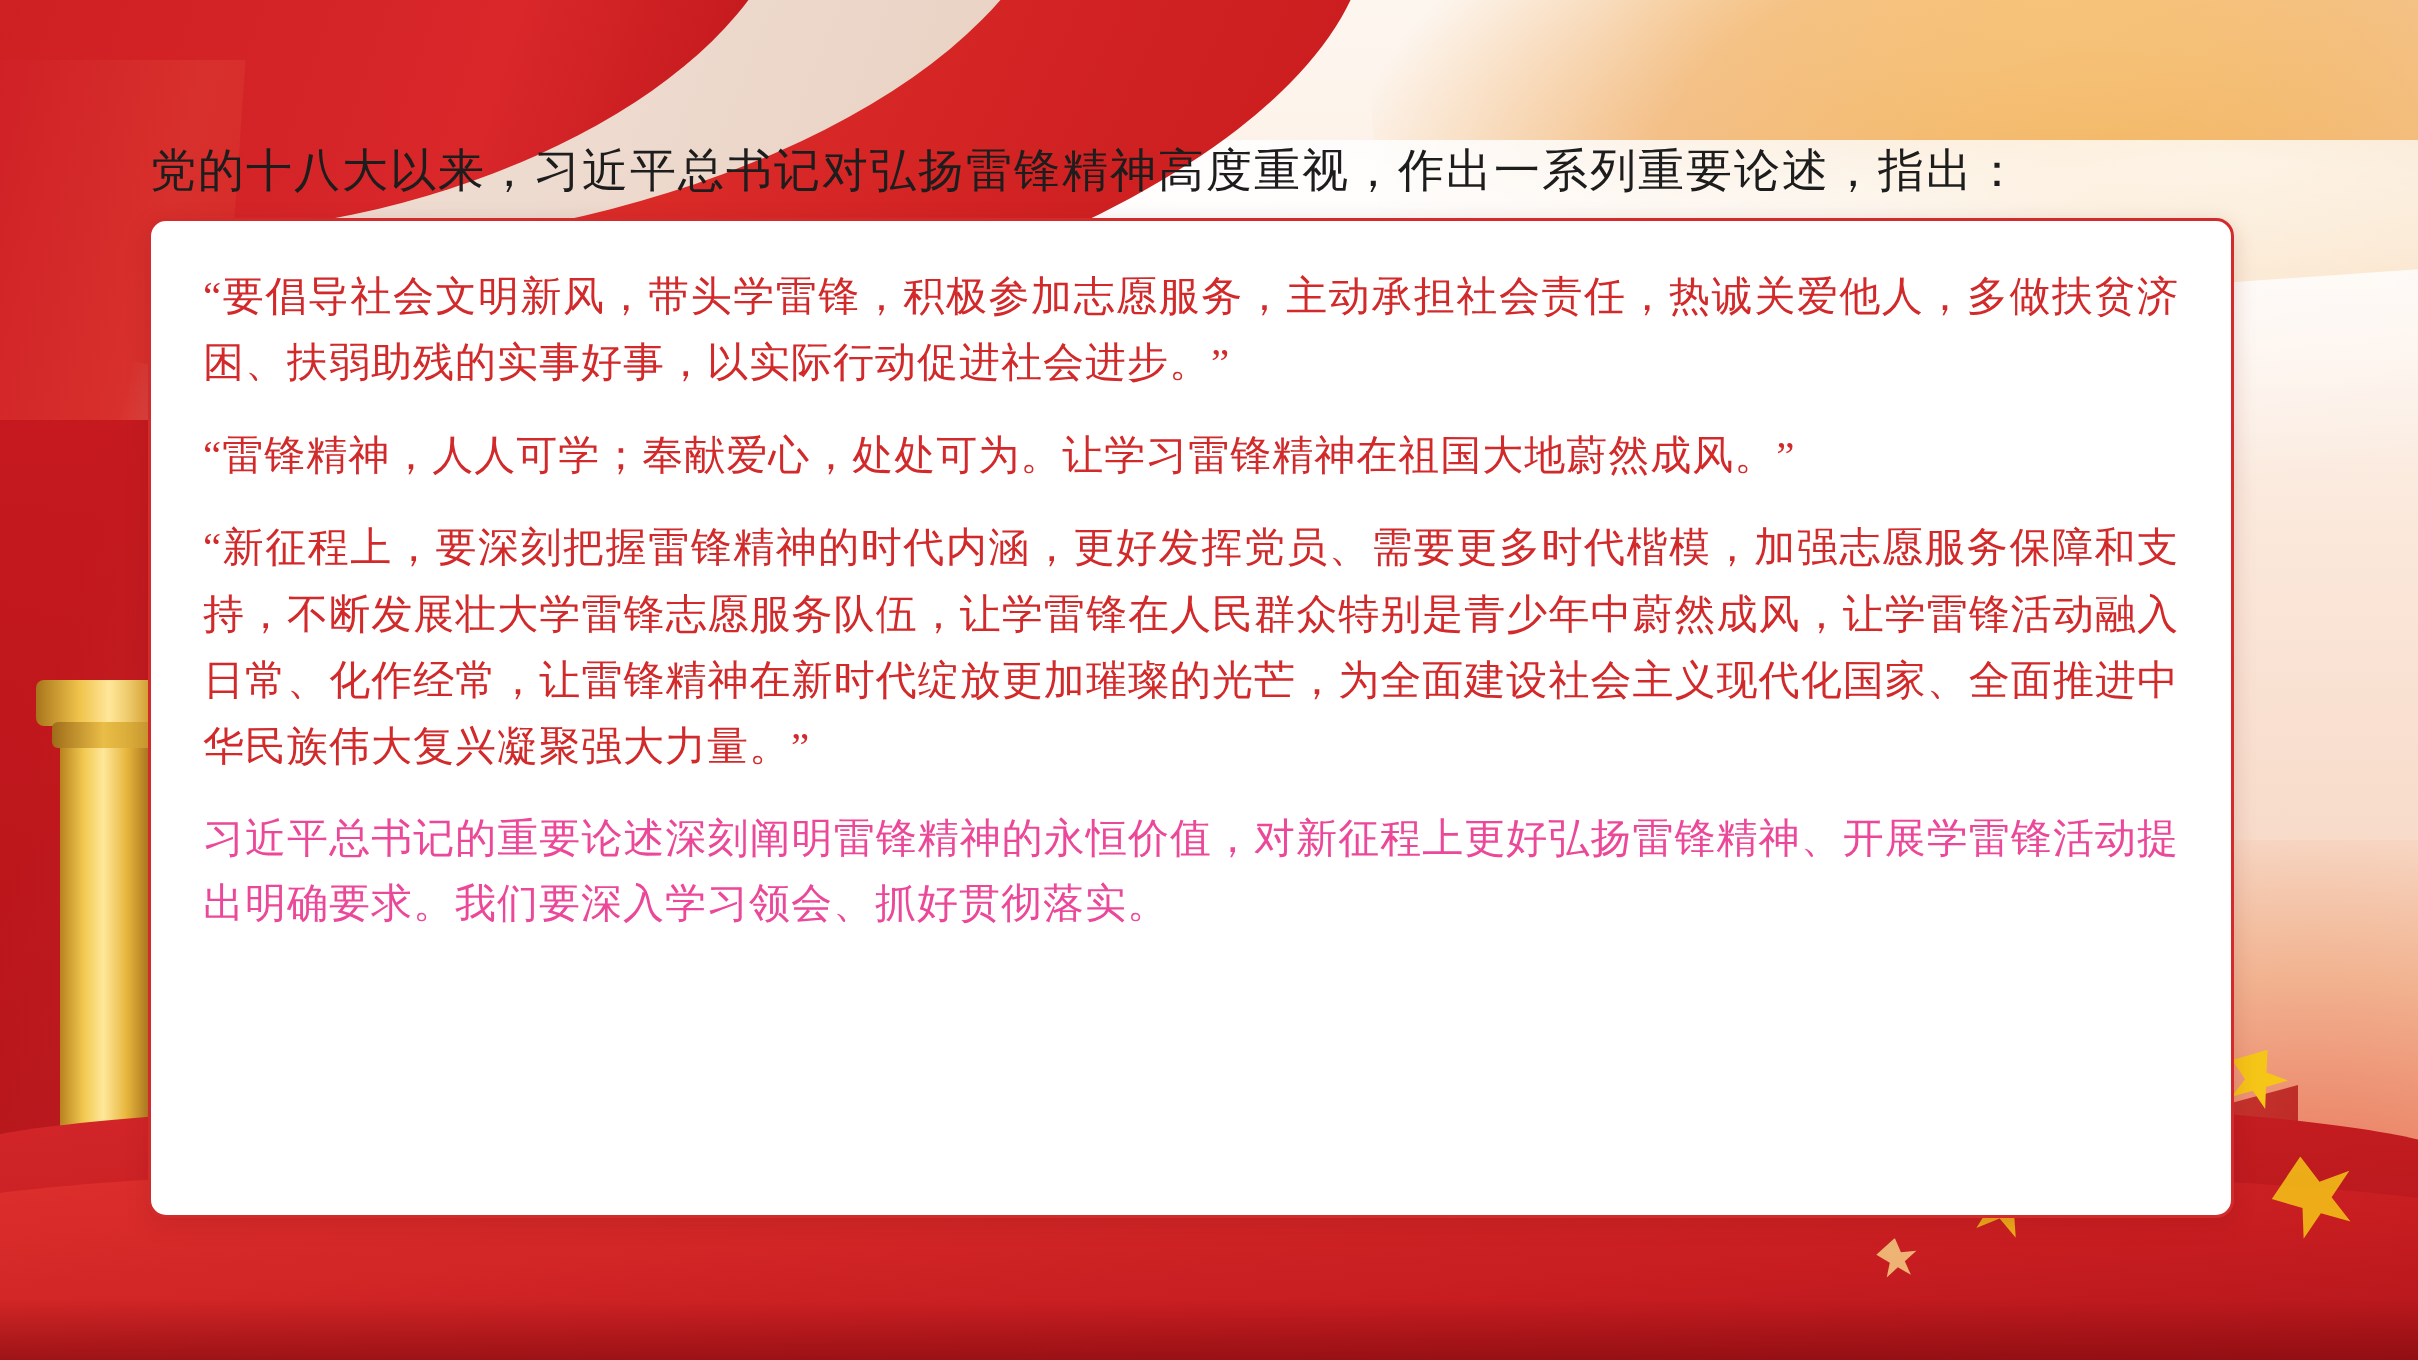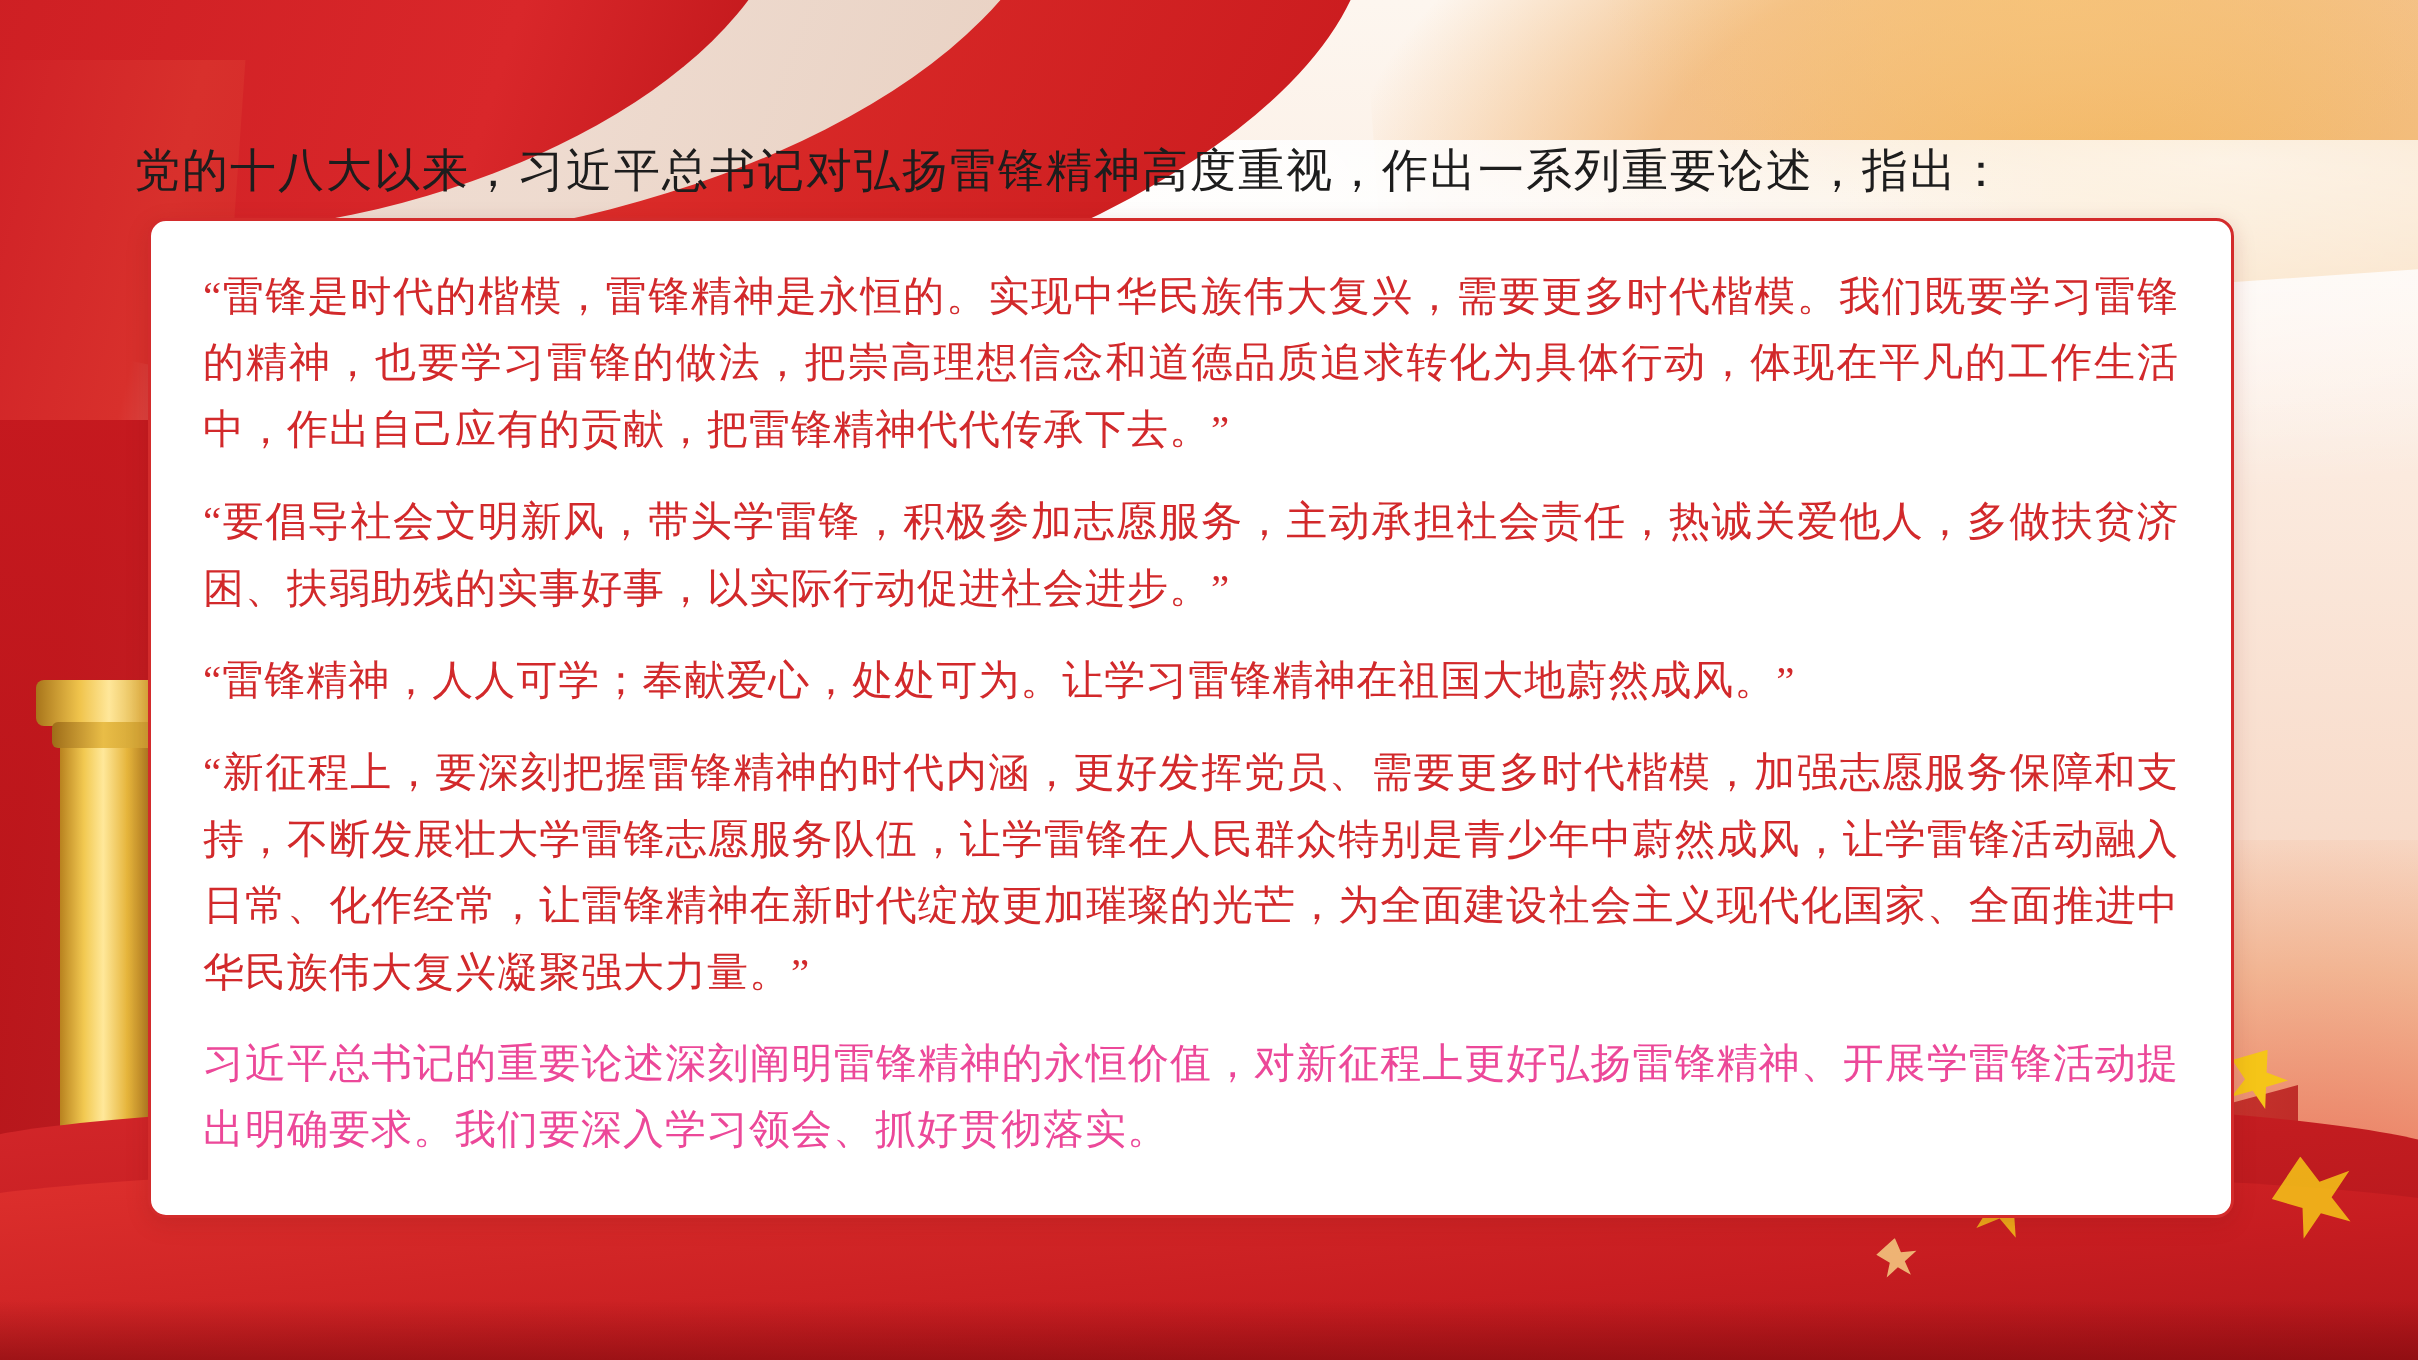--- a/index.html
+++ b/index.html
@@ -146,21 +146,21 @@
     background: #f5c518;
     clip-path: polygon(50% 0%, 61% 35%, 98% 35%, 68% 57%, 79% 91%, 50% 70%, 21% 91%, 32% 57%, 2% 35%);
     pointer-events: none;
   }
   .star.dim { opacity: .85; }
   .star.pale { background: #f7d98a; opacity: .8; }
 
   
   .headline {
     position: absolute;
-    left: 134px;
+    left: 150px;
     top: 140px;
     width: 2130px;
     font-size: 46px;
     line-height: 1.35;
     color: #1d1d1d;
     letter-spacing: 2px;
     font-family: "Liberation Serif", "DejaVu Serif", serif;
     white-space: nowrap;
   }
 
@@ -233,20 +233,19 @@
   <div class="star" style="right:240px; bottom:160px; width:110px; height:110px; transform:rotate(-12deg);"></div>
   <div class="star dim" style="right:380px; bottom:120px; width:70px; height:70px; transform:rotate(14deg);"></div>
   <div class="star pale" style="right:500px; bottom:80px; width:42px; height:42px; transform:rotate(-6deg);"></div>
   <div class="star" style="right:130px; bottom:250px; width:62px; height:62px; transform:rotate(20deg);"></div>
   <div class="star pale" style="right:640px; bottom:150px; width:34px; height:34px; transform:rotate(8deg);"></div>
   <div class="star dim" style="right:60px; bottom:120px; width:86px; height:86px; transform:rotate(-20deg);"></div>
 
   <div class="headline">党的十八大以来，习近平总书记对弘扬雷锋精神高度重视，作出一系列重要论述，指出：</div>
 
   <div class="card">
-    <p class="quote-block">“雷锋是时代的楷模，雷锋精神是永恒的。实现中华民族伟大复兴，需要更多时代楷模。我们既要学习雷锋的精神，也要学习雷锋的做法，把崇高理想信念和道德品质追求转化为具体行动，体现在平凡的工作生活中，作出自己应有的贡献，把雷锋精神代代传承下去。”</p>
     <p class="quote-block">“要倡导社会文明新风，带头学雷锋，积极参加志愿服务，主动承担社会责任，热诚关爱他人，多做扶贫济困、扶弱助残的实事好事，以实际行动促进社会进步。”</p>
     <p class="quote-block">“雷锋精神，人人可学；奉献爱心，处处可为。让学习雷锋精神在祖国大地蔚然成风。”</p>
     <p class="quote-block">“新征程上，要深刻把握雷锋精神的时代内涵，更好发挥党员、需要更多时代楷模，加强志愿服务保障和支持，不断发展壮大学雷锋志愿服务队伍，让学雷锋在人民群众特别是青少年中蔚然成风，让学雷锋活动融入日常、化作经常，让雷锋精神在新时代绽放更加璀璨的光芒，为全面建设社会主义现代化国家、全面推进中华民族伟大复兴凝聚强大力量。”</p>
     <p class="closing">习近平总书记的重要论述深刻阐明雷锋精神的永恒价值，对新征程上更好弘扬雷锋精神、开展学雷锋活动提出明确要求。我们要深入学习领会、抓好贯彻落实。</p>
   </div>
 
 </div>
 
 </body></html>

